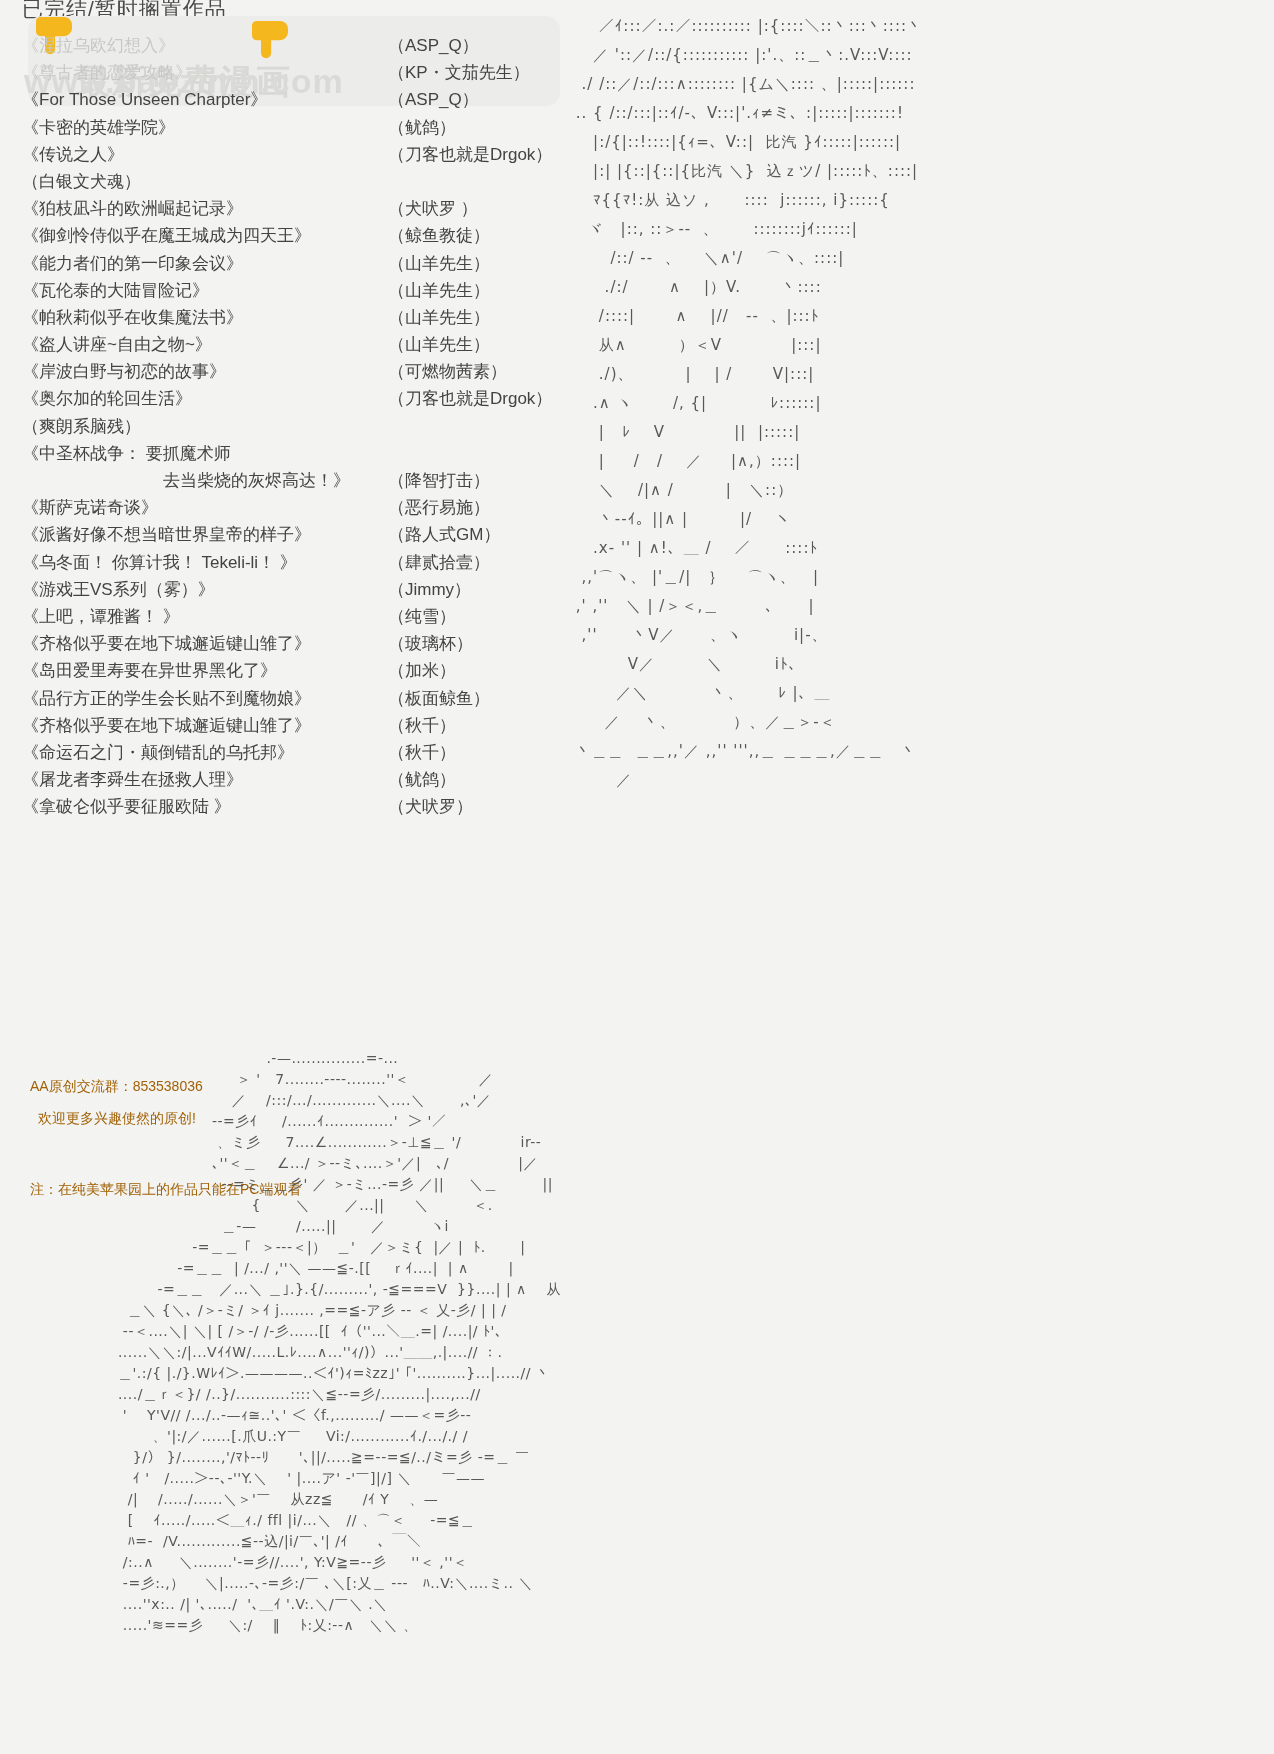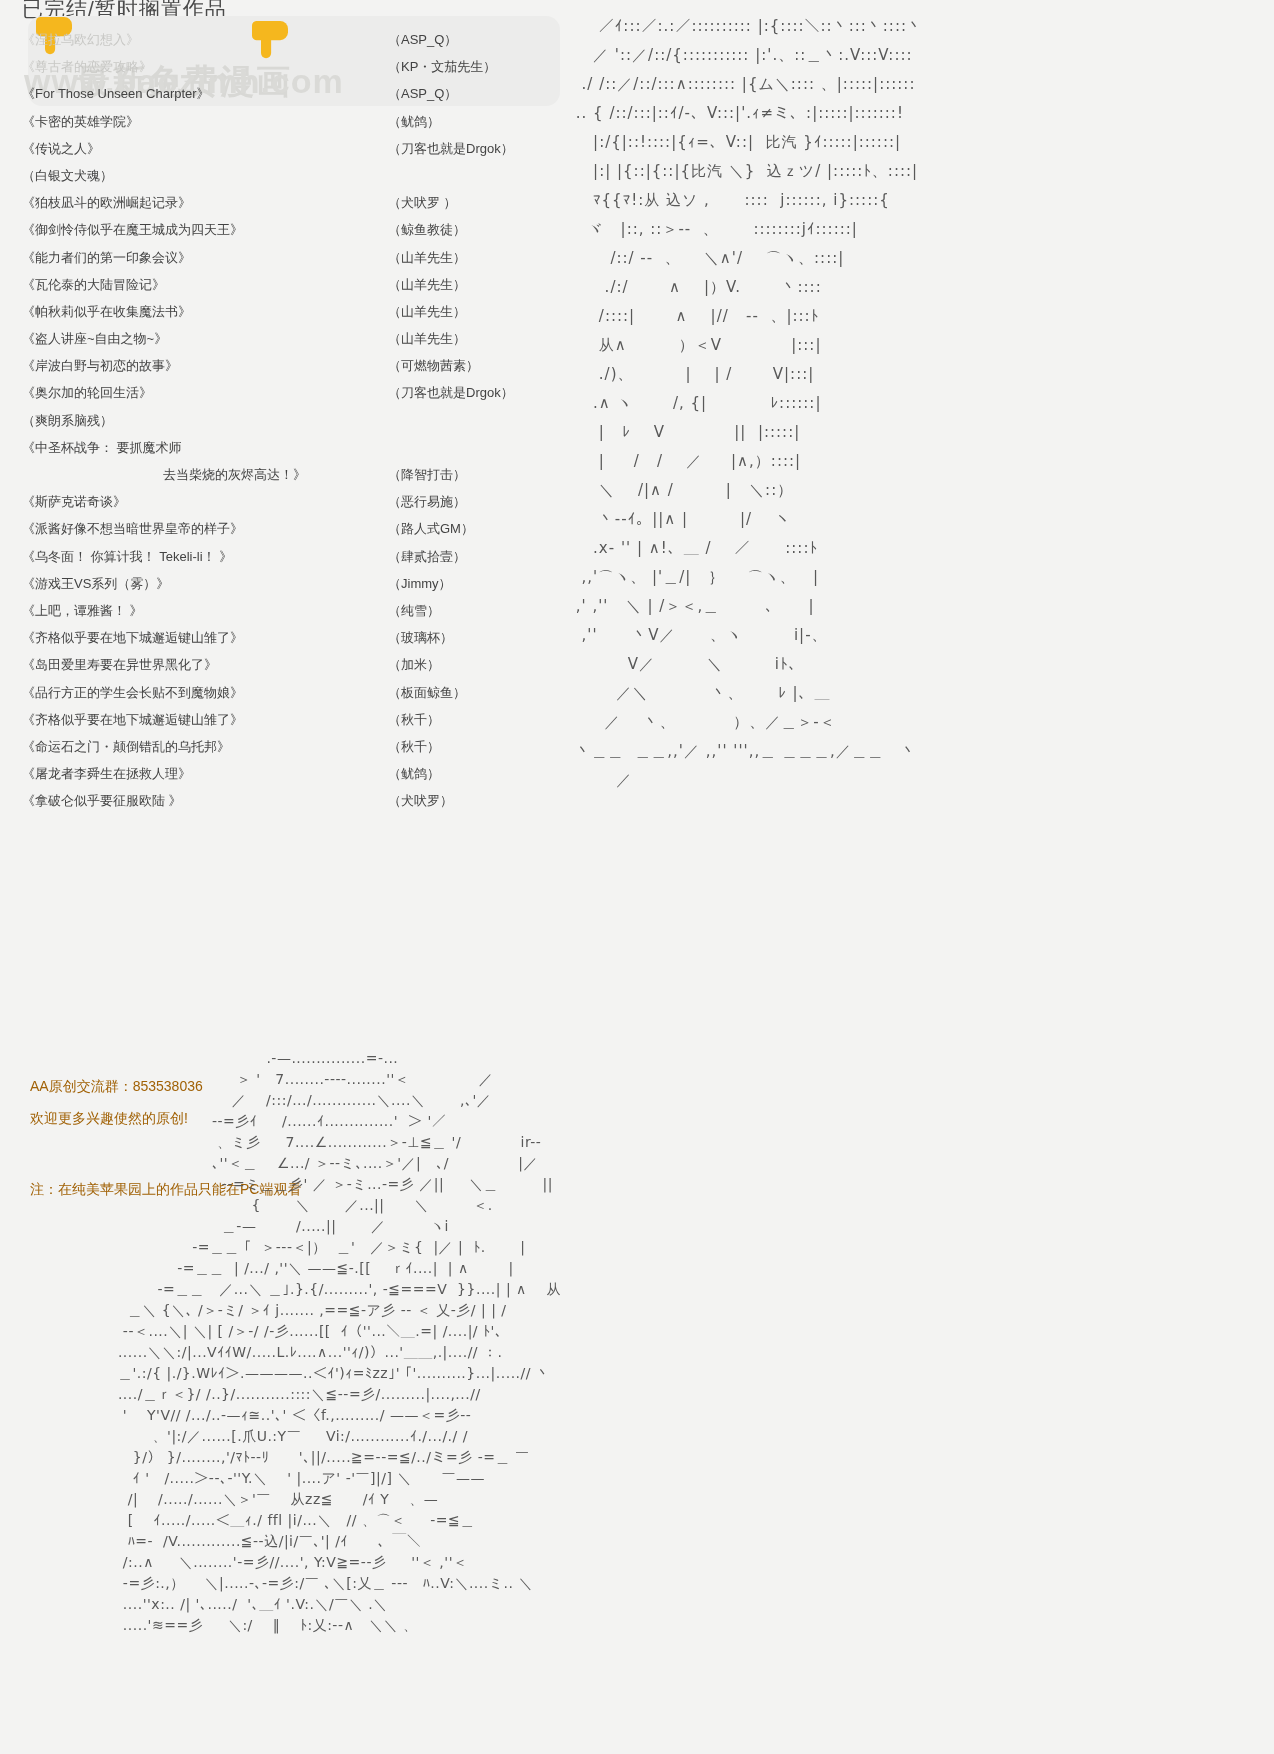--- a/index.html
+++ b/index.html
@@ -30,35 +30,35 @@
   .wm-url{
     position:absolute;left:24px;top:62px;
     font-size:34px;font-weight:bold;color:#dadad7;letter-spacing:1px;
     white-space:nowrap;
   }
   .finger{position:absolute;width:36px;height:42px;}
   .finger1{left:36px;top:14px;}
   .finger2{left:252px;top:18px;}
   
   .works{
-    position:absolute;left:22px;top:26px;
-    font-size:13px;color:#434343;
+    position:absolute;left:22px;top:32px;
+    font-size:17px;color:#434343;
   }
   .work-row{display:flex;height:27.2px;line-height:27.2px;white-space:nowrap;}
   .work-title{flex:0 0 366px;box-sizing:border-box;overflow:visible;}
   .work-author{white-space:nowrap;}
   .work-row.indent .work-title{padding-left:141px;}
   .work-row.faded .work-title{color:#c8c8c5;}
   
   .note{
     position:absolute;left:30px;
     font-size:14px;color:#a16207;white-space:nowrap;
   }
   .note-group{top:1078px;}
-  .note-welcome{top:1110px;}
+  .note-welcome{top:1110px;margin-left:8px;}
   .note-pc{top:1181px;}
   
   pre.aa{
     margin:0;position:absolute;
     font-family:"DejaVu Sans","Liberation Sans",sans-serif;
     color:#585858;background:transparent;
     white-space:pre;
   }
   .aa-top{left:570px;top:12px;font-size:15px;line-height:29px;letter-spacing:1px;}
   .aa-bottom{left:108px;top:1048px;font-size:14px;line-height:21px;letter-spacing:0.5px;}

